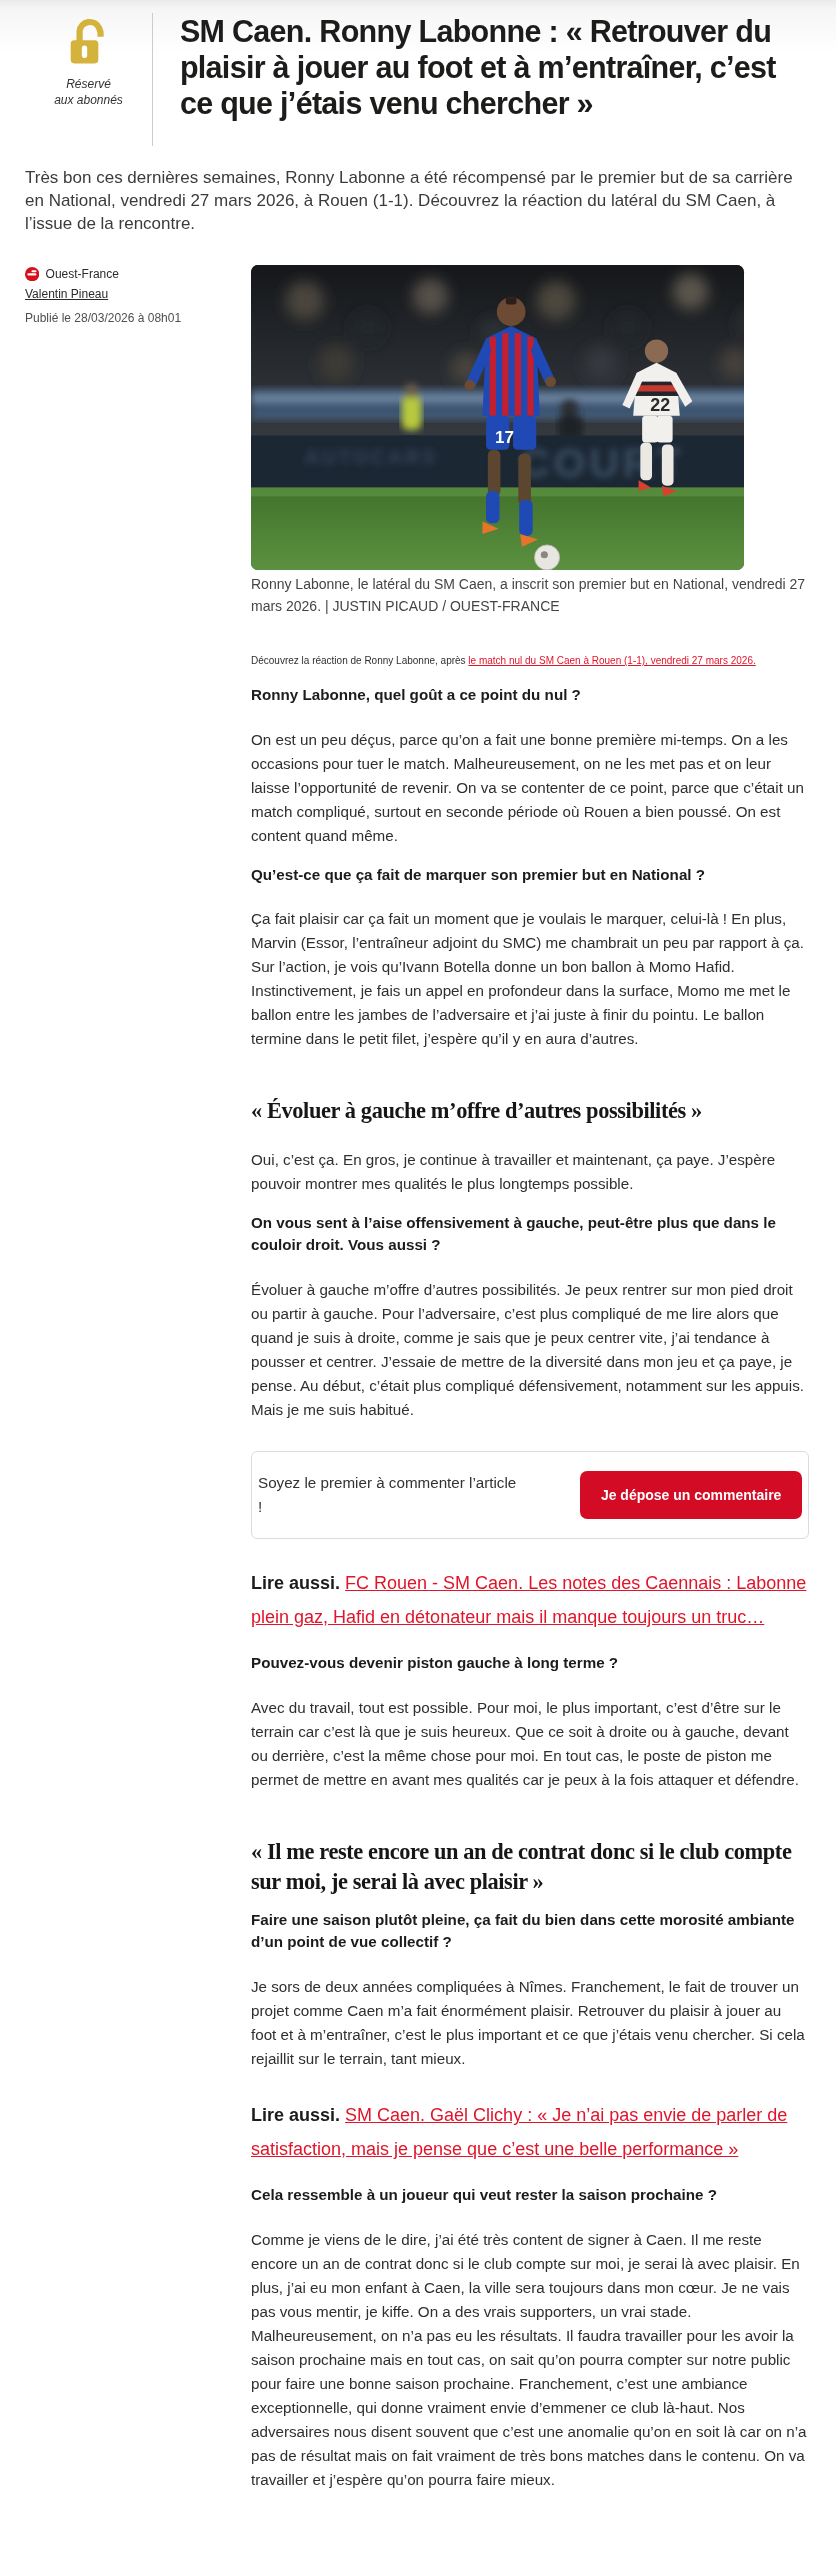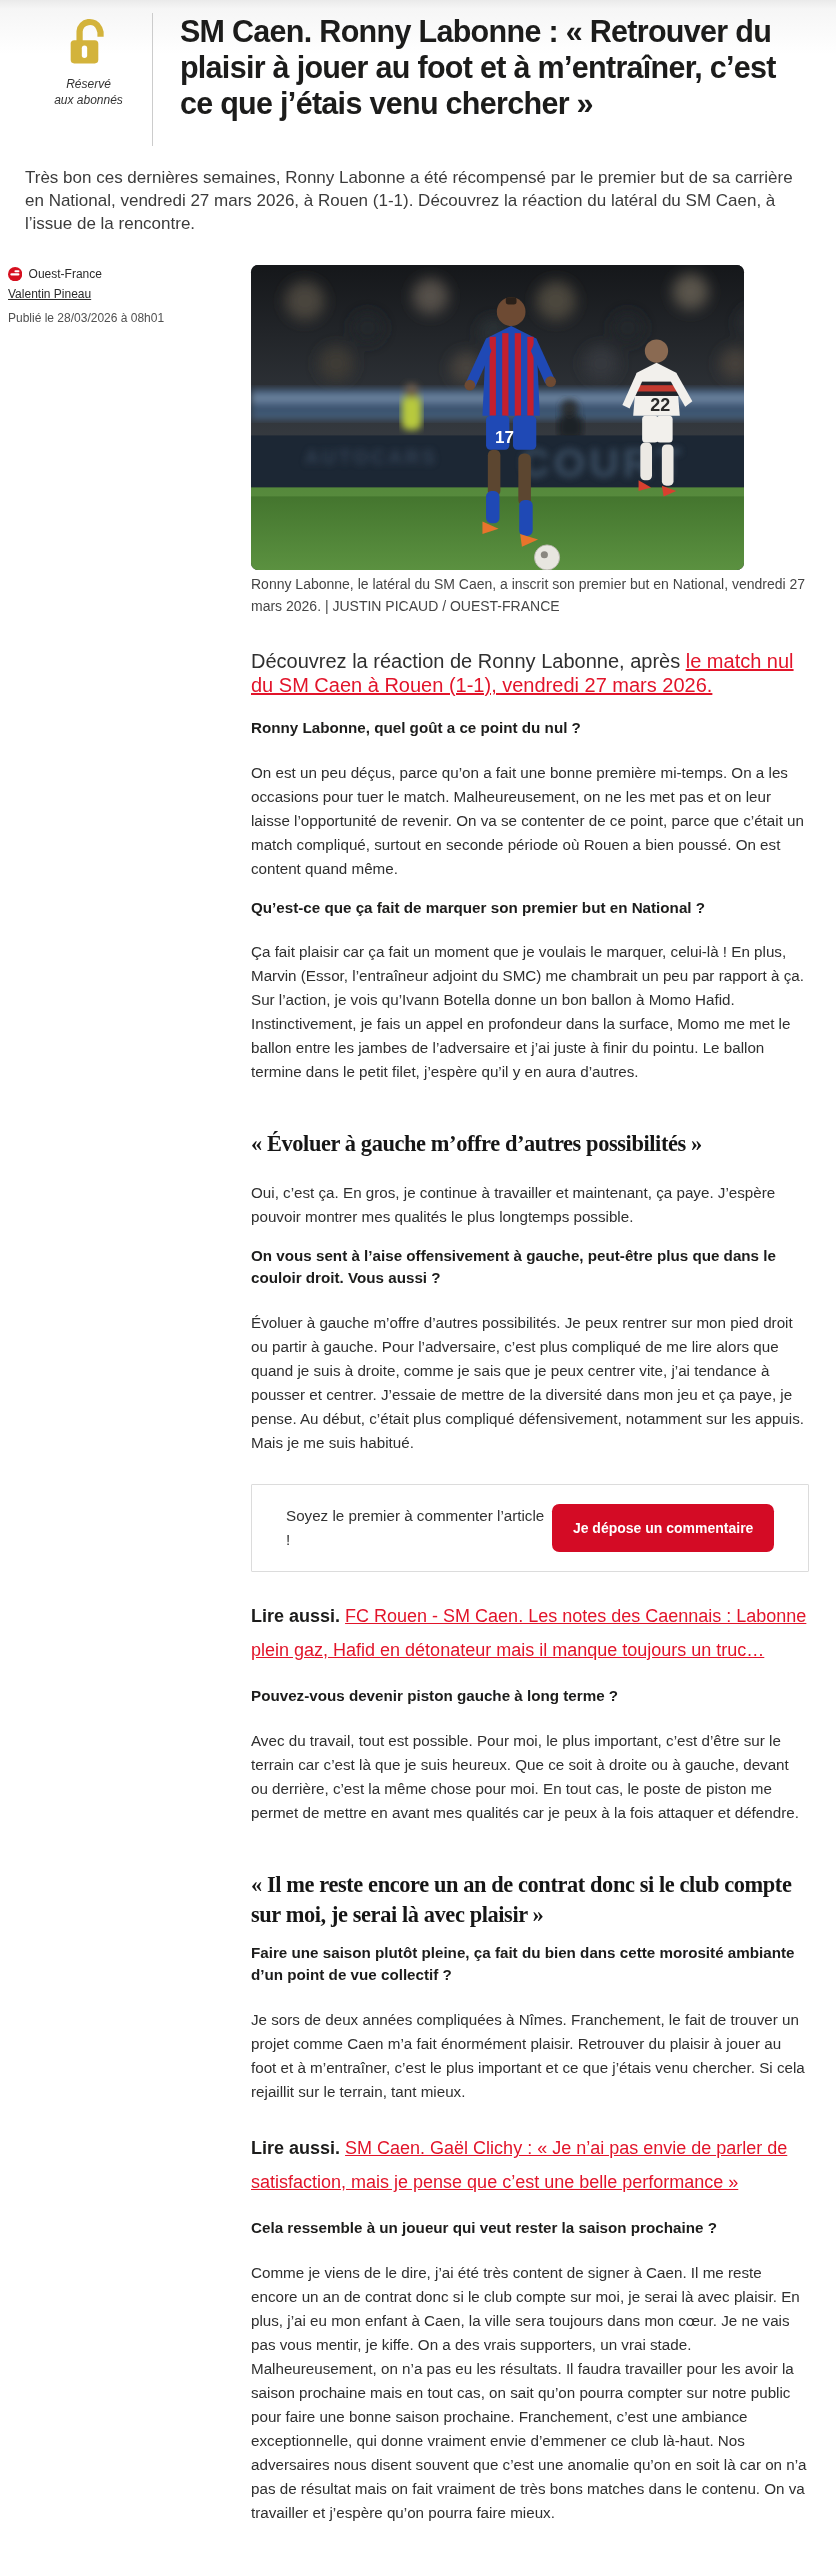--- a/index.html
+++ b/index.html
@@ -54,21 +54,21 @@
     margin: 20px 25px 0 25px;
     font-size: 17px;
     line-height: 23px;
     color: #3b3b3b;
   }
 
   
   .article-wrap { position: relative; padding: 0 25px; margin-top: 30.5px; }
   .byline {
     position: absolute;
-    left: 8px;
+    left: 25px;
     top: 1.8px;
     width: 197px;
     font-size: 12px;
     color: #2b2b2b;
   }
   .brand-row { display: flex; align-items: center; gap: 6.3px; }
   .brand-row svg { flex: 0 0 auto; display: block; }
   .author-link {
     display: inline-block;
     margin-top: 6.3px;
@@ -88,21 +88,21 @@
     background: #20242a;
   }
   .photo-frame svg { display: block; }
   .caption {
     margin-top: 4px;
     font-size: 14px;
     line-height: 1.55;
     color: #454545;
   }
 
-  .intro { margin-top: 32px; font-size: 20px; line-height: 24px; color: #2f2f2f; }
+  .intro { margin-top: 32px; font-size: 10px; line-height: 24px; color: #2f2f2f; }
   a.red-link {
     color: #e2142a;
     text-decoration: underline;
     text-decoration-color: #e2142a;
     cursor: pointer;
   }
 
   .question {
     margin-top: 11px;
     font-size: 15.2px;
@@ -118,22 +118,22 @@
     line-height: 30.5px;
     font-weight: 700;
     letter-spacing: -0.4px;
     color: #161616;
     font-family: Liberation Serif, serif;
   }
 
   .comment-card {
     margin-top: 29px;
     border: 0.9px solid #dcdcdc;
-    border-radius: 1px;
-    padding: 19px 34px;
+    border-radius: 6px;
+    padding: 19px 6px;
     display: flex;
     align-items: center;
     justify-content: space-between;
     background: #ffffff;
   }
   .comment-text { font-size: 15.2px; line-height: 24px; color: #333333; width: 265px; }
   .comment-btn {
     background: #d40b25;
     color: #ffffff;
     border: none;

